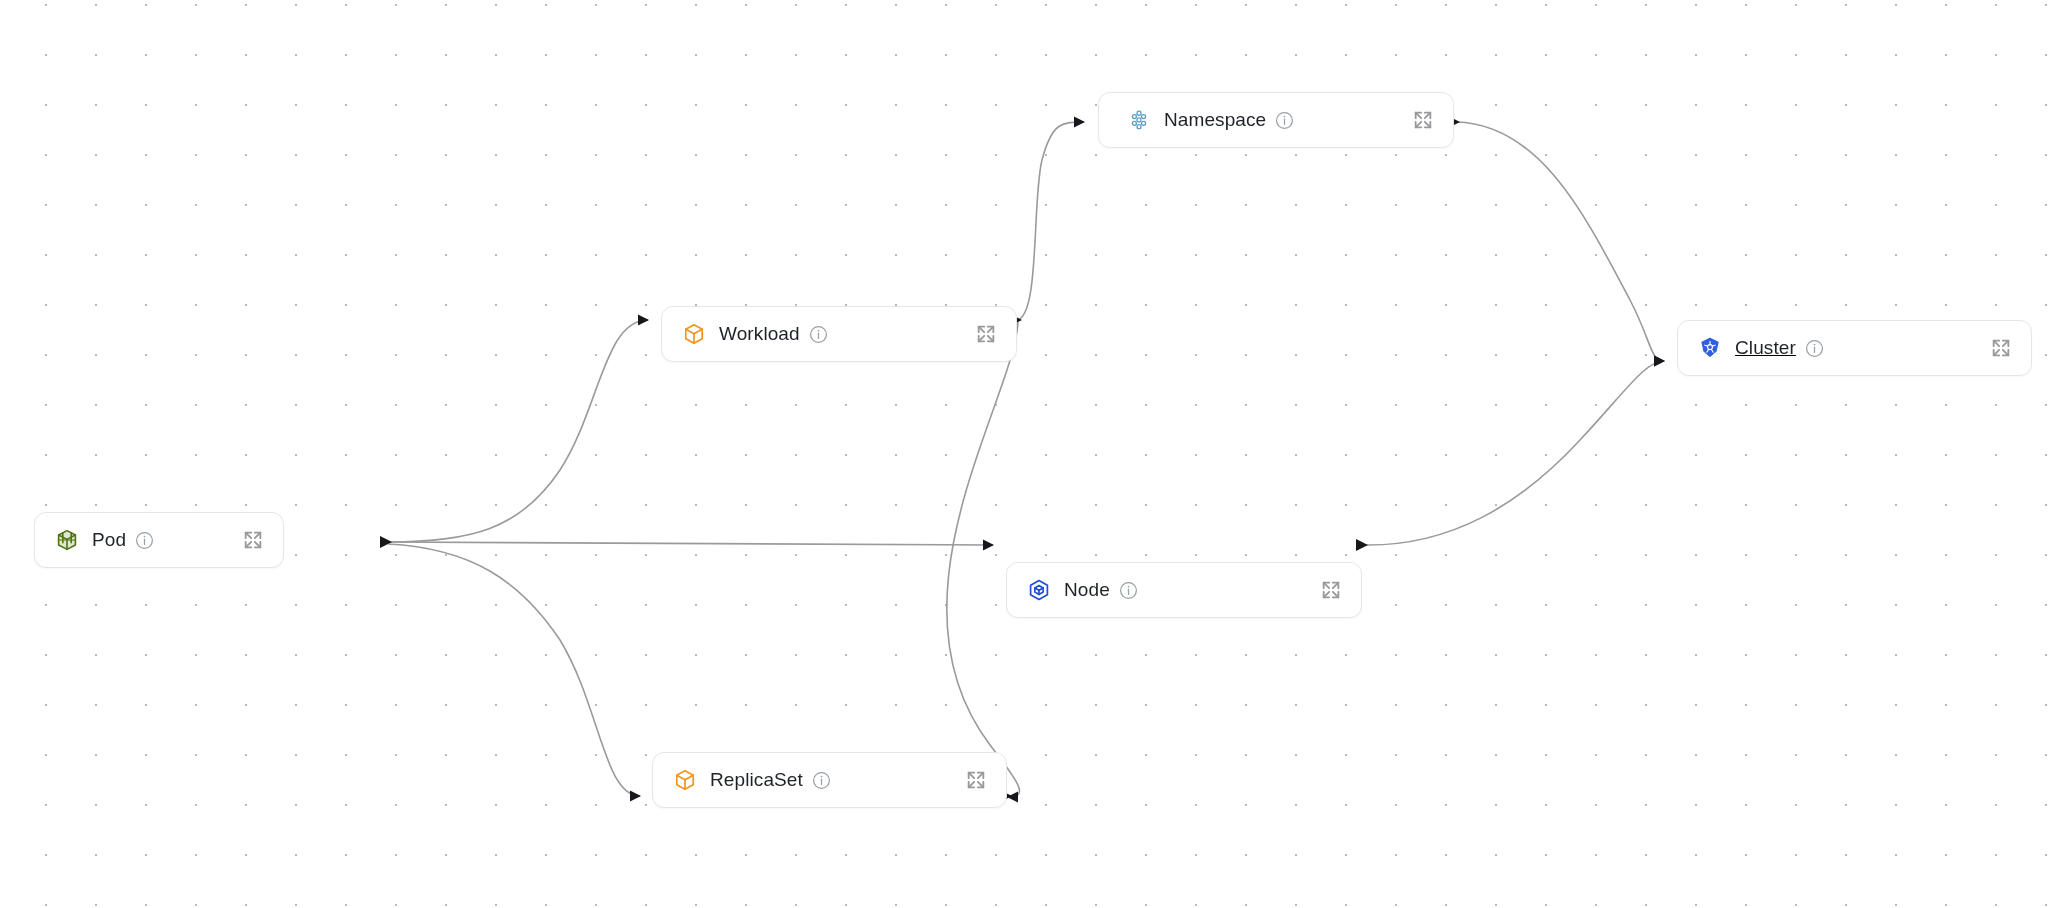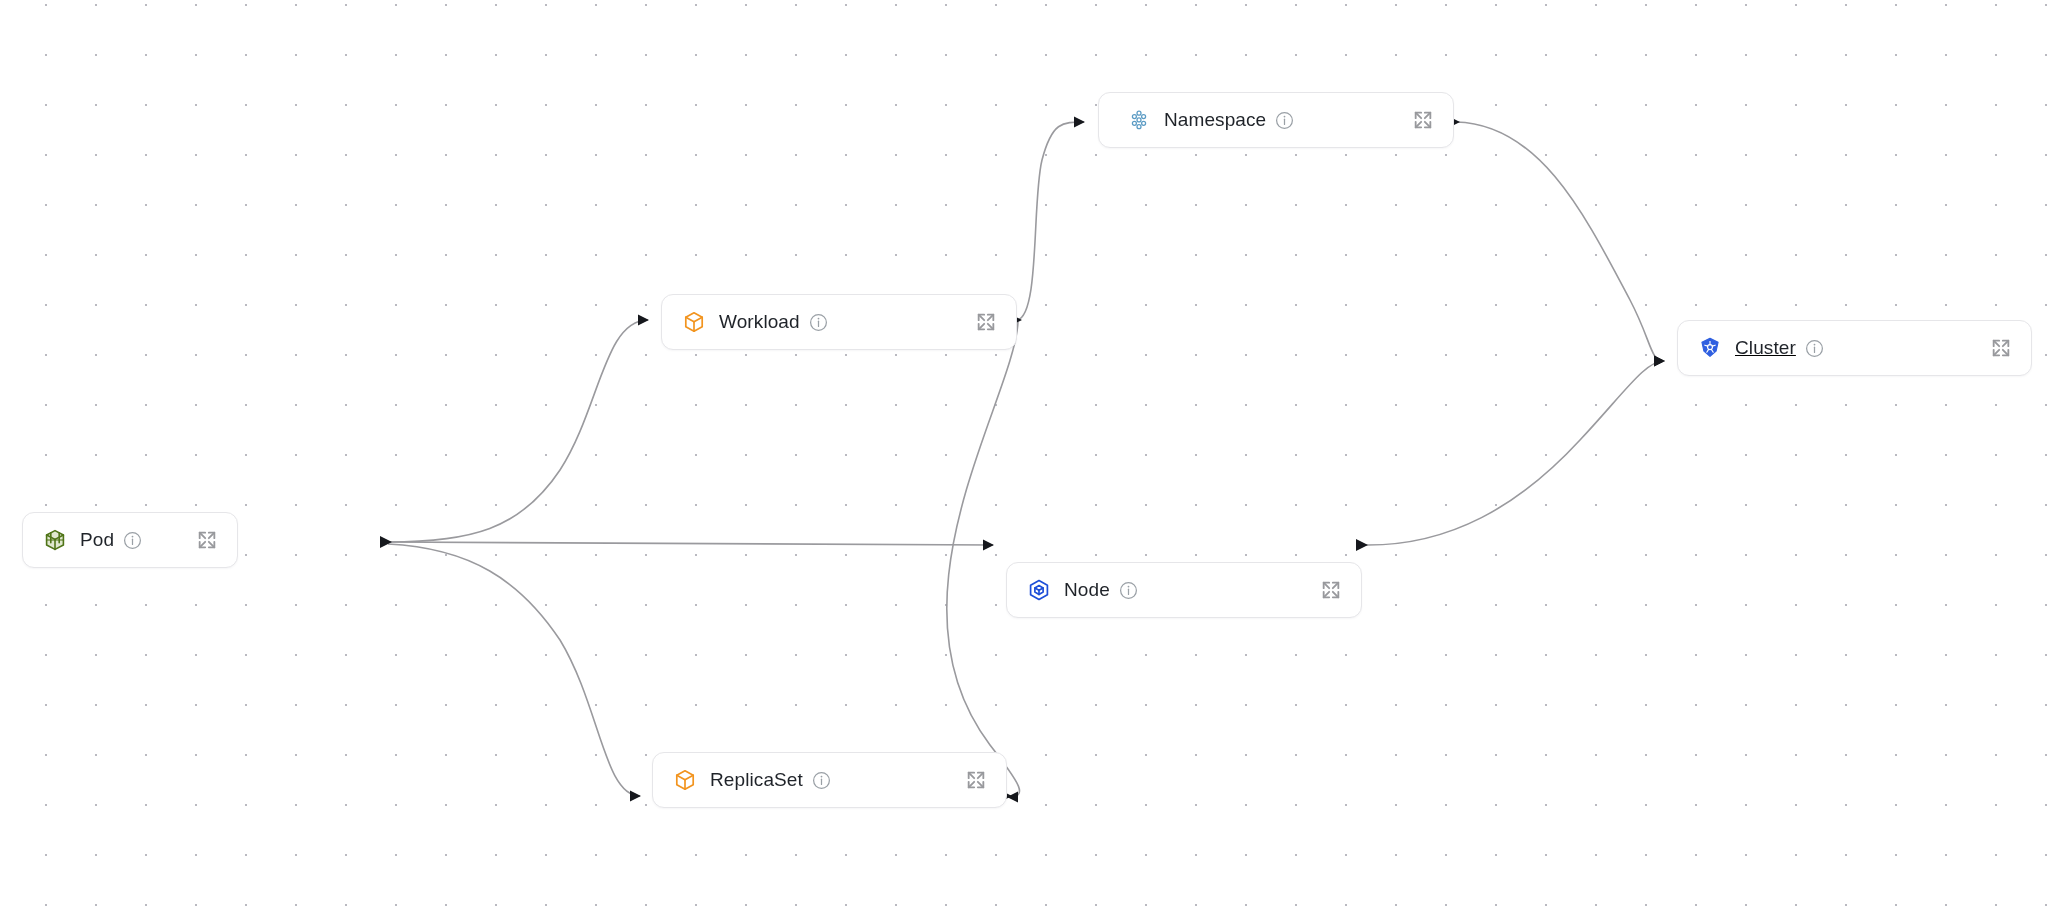--- a/index.html
+++ b/index.html
@@ -120,21 +120,21 @@
 
     <path class="edge-path" marker-end="url(#arrowhead)" d="M 1362 545 C 1450 547 1520 505 1580 440 C 1625 392 1645 361 1664 361"></path>
 
     <path d="M 380 536 L 392 542 L 380 548 z" fill="#16181d"></path>
     <path d="M 1010 314 L 1022 320 L 1010 326 z" fill="#16181d"></path>
     <path d="M 1000 790 L 1012 796 L 1000 802 z" fill="#16181d"></path>
     <path d="M 1448 116 L 1460 122 L 1448 128 z" fill="#16181d"></path>
     <path d="M 1356 539 L 1368 545 L 1356 551 z" fill="#16181d"></path>
   </svg>
 
-  <div class="node" style="left:22px; top:512px; width:216px;">
+  <div class="node" style="left:34px; top:512px; width:250px;">
     <span class="node-icon">
       <svg width="24" height="24" viewBox="0 0 24 24" fill="none" stroke="#4f7418" stroke-width="1.6" stroke-linecap="round" stroke-linejoin="round">
         <path d="M12 2.6 L20.4 7 v10 L12 21.4 L3.6 17 V7 z" fill="#7e9e3a" fill-opacity="0.25"></path>
         <path d="M3.6 7 L12 11.4 L20.4 7"></path>
         <path d="M12 11.4 V21.4"></path>
         <path d="M7.8 4.8 V14.7"></path>
         <path d="M16.2 4.8 V14.7"></path>
         <path d="M3.6 12 L20.4 12" stroke-opacity="0.7"></path>
       </svg>
     </span>
@@ -154,21 +154,21 @@
         <path d="M14 4 H20 V10"></path>
           <path d="M20 4 L14 10"></path>
         <path d="M10 20 H4 V14"></path>
           <path d="M4 20 L10 14"></path>
         <path d="M14 20 H20 V14"></path>
           <path d="M20 20 L14 14"></path>
       </svg>
     </span>
   </div>
 
-  <div class="node" style="left:661px; top:294px; width:356px;">
+  <div class="node" style="left:661px; top:306px; width:356px;">
     <span class="node-icon">
       <svg width="24" height="24" viewBox="0 0 24 24" fill="none" stroke="#f2941f" stroke-width="1.7" stroke-linecap="round" stroke-linejoin="round">
         <path d="M12 2.8 L20.2 7.2 v9.6 L12 21.2 L3.8 16.8 V7.2 z"></path>
         <path d="M3.8 7.2 L12 11.8 L20.2 7.2"></path>
         <path d="M12 11.8 V21.2"></path>
       </svg>
     </span>
     <span class="node-label">Workload</span>
     <span class="info-icon">
       <svg width="19" height="19" viewBox="0 0 20 20" fill="none" stroke="#9aa0a6" stroke-width="1.3">

